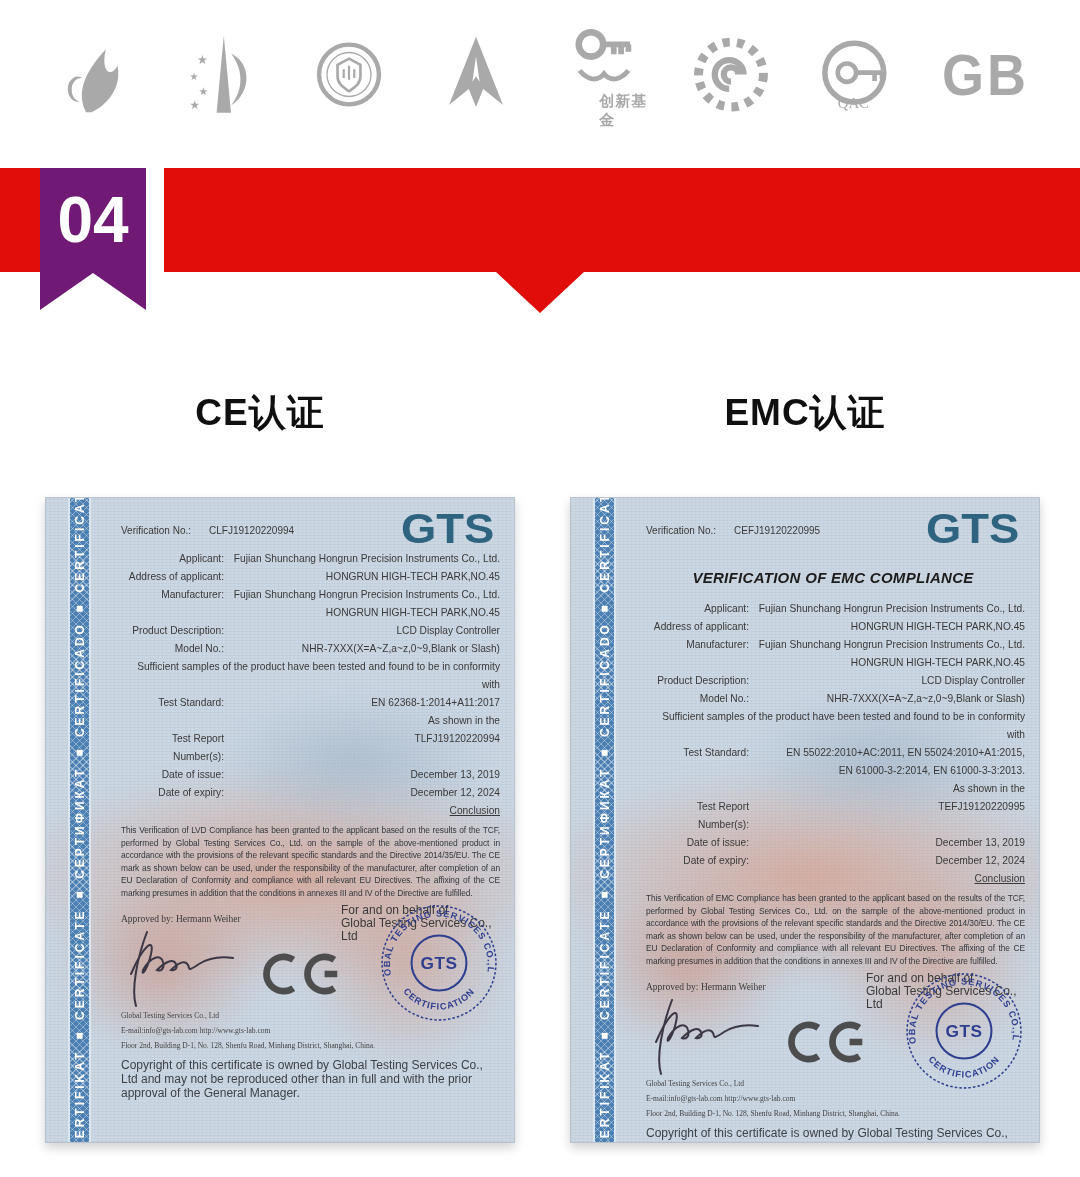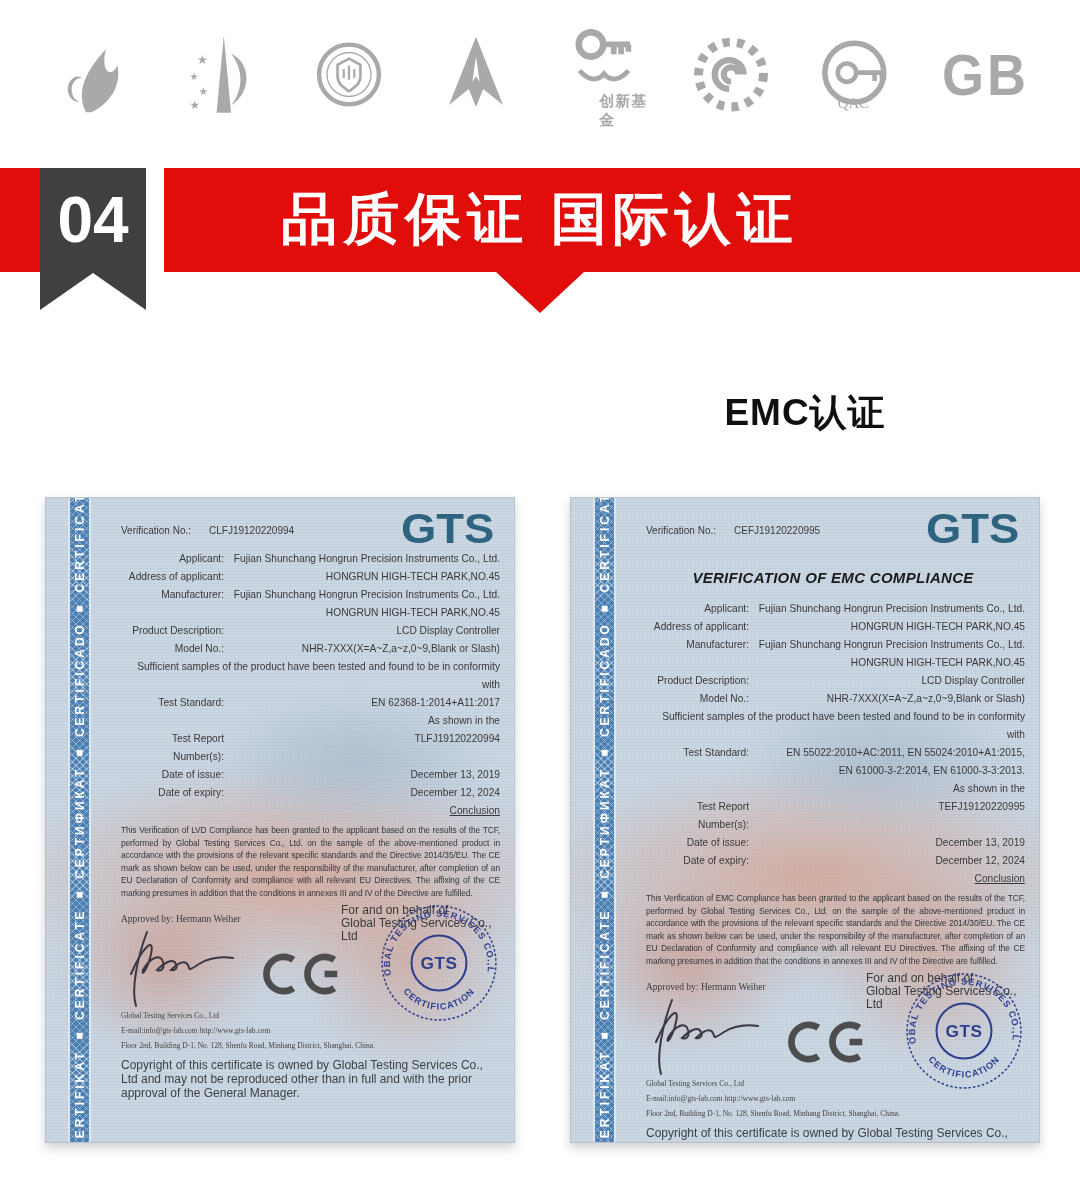--- a/index.html
+++ b/index.html
@@ -11,21 +11,21 @@
     justify-content:space-between;align-items:center;padding:0 42px;box-sizing:border-box;}
   .logo{width:105px;height:110px;display:flex;flex-direction:column;align-items:center;
     justify-content:center;color:#a9a9a9;}
   .logo svg{display:block;}
   .logo .cap{font-size:15px;font-weight:bold;color:#a9a9a9;letter-spacing:1px;margin-top:2px;margin-left:48px;}
   .gb-text{font-size:54px;font-weight:900;letter-spacing:3px;color:#a9a9a9;transform:scaleY(1.05);}
 
   
   .red-bar{position:absolute;left:0;top:168px;width:1080px;height:104px;background:#e00d0a;}
   .white-gap{position:absolute;left:146px;top:168px;width:18px;height:104px;background:#ffffff;}
-  .ribbon{position:absolute;left:40px;top:168px;width:106px;height:142px;background:#404040;
+  .ribbon{position:absolute;left:40px;top:168px;width:106px;height:142px;background:#701a75;
     clip-path:polygon(0 0,100% 0,100% 100%,50% 74%,0 100%);display:flex;justify-content:center;}
   .ribbon-num{color:#ffffff;font-size:64px;font-weight:bold;line-height:104px;}
   .banner-title{position:absolute;left:0;top:168px;width:1080px;height:104px;display:flex;
     align-items:center;justify-content:center;color:#ffffff;font-size:56px;font-weight:bold;
     letter-spacing:6px;white-space:pre;}
   .banner-tri{position:absolute;left:495px;top:271px;width:0;height:0;
     border-left:45px solid transparent;border-right:45px solid transparent;border-top:42px solid #e00d0a;}
 
   
   .sec-title{position:absolute;top:388px;width:470px;text-align:center;font-size:37px;
@@ -141,26 +141,26 @@
         <text x="28" y="86" font-size="16" fill="#a9a9a9" stroke="none" font-family="Liberation Serif, serif">QAC</text>
       </svg>
     </div>
     <div class="logo">
       <div class="gb-text">GB</div>
     </div>
   </div>
 
   <div class="red-bar"></div>
   <div class="white-gap"></div>
-  <div class="banner-title">品质保证 国际认证</div>
   <div class="ribbon">
     <div class="ribbon-num">04</div>
   </div>
   <div class="banner-tri"></div>
 
+  <div class="sec-title l">CE认证</div>
   <div class="sec-title r">EMC认证</div>
 
   <div class="cert left">
     <div class="map">
       <div class="blob b1"></div>
         <div class="blob b2"></div>
         <div class="blob b3"></div>
         <div class="blob b4"></div>
     </div>
     <div class="band">

